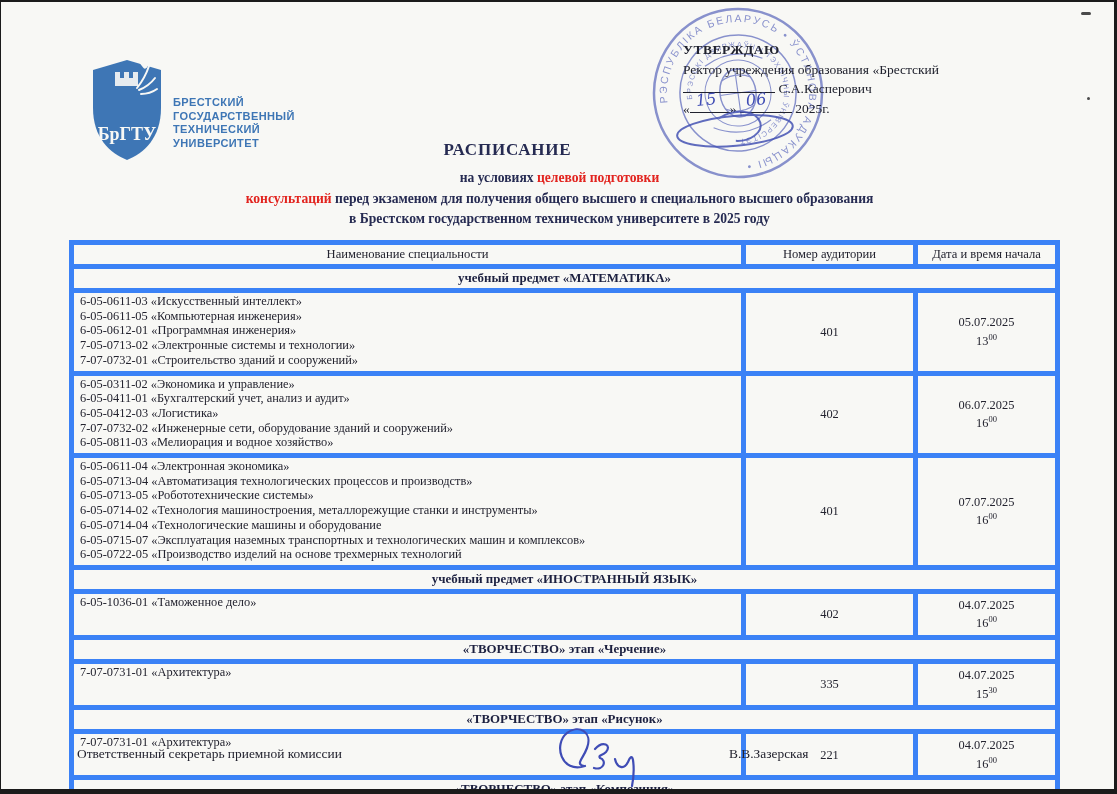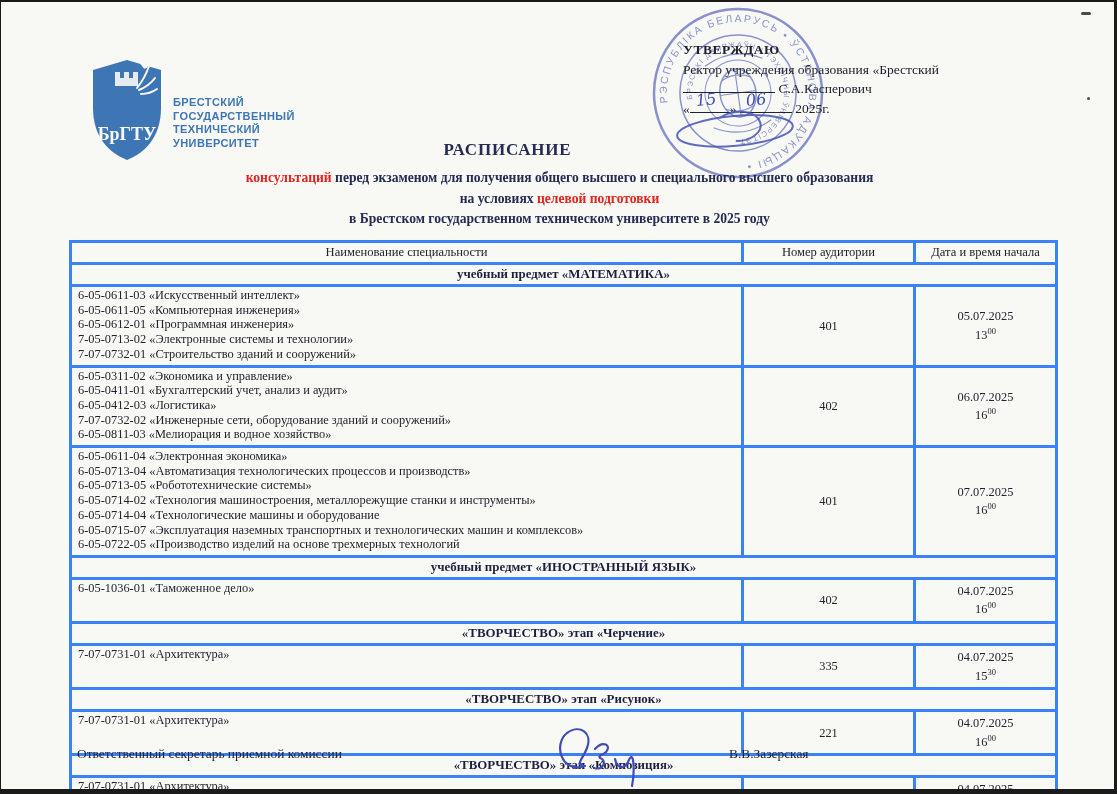--- a/index.html
+++ b/index.html
@@ -27,21 +27,21 @@
   .rector-sign{position:absolute;left:664px;top:104px;pointer-events:none;}
   
   .doc-title{position:absolute;left:0;top:138px;width:1013px;text-align:center;
     font-weight:bold;font-size:17px;letter-spacing:.8px;color:#262b52;}
   .doc-sub{position:absolute;left:0;top:166px;width:1117px;text-align:center;
     font-weight:bold;font-size:13.6px;line-height:20.5px;color:#262b52;}
   .red{color:#e2231e;}
   
   .tbl-wrap{position:absolute;left:68px;top:238px;width:986px;}
   table{border-collapse:collapse;width:100%;table-layout:fixed;font-size:12.4px;color:#23232f;}
-  th,td{border:3px solid #3b82f6;padding:0;}
+  th,td{border:5px solid #3b82f6;padding:0;}
   th{font-weight:normal;font-size:12.6px;height:17px;padding:1px 2px;}
   td.section{text-align:center;font-weight:bold;font-size:12.9px;padding:2px 1px;color:#1d2140;}
   td.spec{padding:1px 4px 3px 6px;line-height:14.7px;vertical-align:top;}
   td.spec div{white-space:nowrap;overflow:hidden;}
   td.room,td.dt{text-align:center;vertical-align:middle;line-height:14.5px;padding:4px 2px;}
   td.dt sup{font-size:8.5px;}
   
   .footer-label{position:absolute;left:70px;top:744px;font-size:13.4px;margin-left:6px;}
   .footer-name{position:absolute;left:728px;top:744px;font-size:13.4px;}
   .signature{position:absolute;left:548px;top:720px;}
@@ -105,22 +105,22 @@
 
   <svg class="rector-sign" width="160" height="50" viewBox="0 0 160 50">
     <g stroke="#4553b4" stroke-width="2" fill="none" opacity=".85" transform="rotate(-5 80 25)">
       <ellipse cx="70" cy="24" rx="58" ry="15"></ellipse>
       <path d="M55 10 C70 2 92 4 96 18 C98 28 84 36 70 34"></path>
     </g>
   </svg>
 
   <div class="doc-title">РАСПИСАНИЕ</div>
   <div class="doc-sub">
+    <div><span>на условиях </span><span class="red">целевой подготовки</span></div>
     <div><span class="red">консультаций</span><span> перед экзаменом для получения общего высшего и специального высшего образования</span></div>
-    <div><span>на условиях </span><span class="red">целевой подготовки</span></div>
     <div>в Брестском государственном техническом университете в 2025 году</div>
   </div>
 
   <div class="tbl-wrap">
     <table>
       <colgroup>
         <col style="width:672px">
           <col style="width:172px">
           <col style="width:142px">
       </colgroup>

